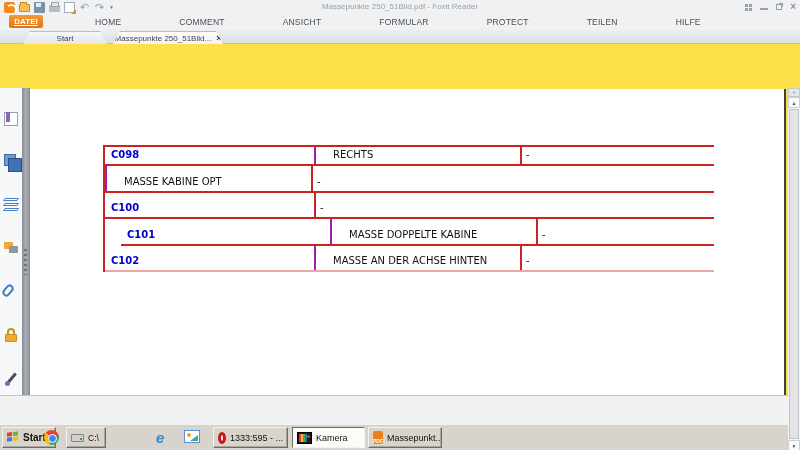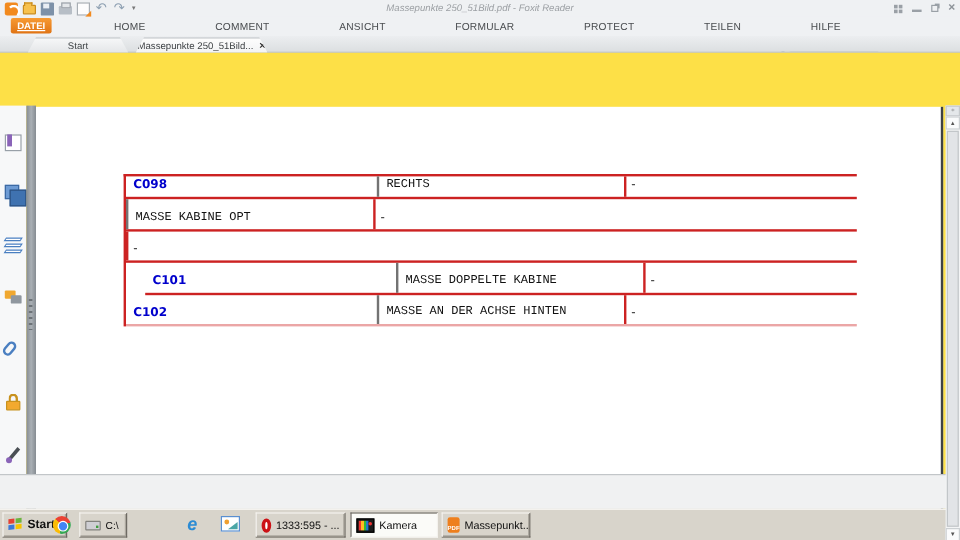--- a/index.html
+++ b/index.html
@@ -16,21 +16,21 @@
   #folder{background:#f7c14d;border:1px solid #c98c1e;border-radius:1px;margin-top:2px;height:8px;}
   #folder:before{content:"";position:absolute;left:0;top:-3px;width:5px;height:2px;background:#f7c14d;border:1px solid #c98c1e;border-bottom:none;}
   #floppy{background:#7d91a8;border-radius:1px;}
   #floppy:after{content:"";position:absolute;left:2px;top:1px;width:5px;height:4px;background:#e9eef4;}
   #printer{background:#b7bec6;border-radius:1px;height:7px;margin-top:2px;}
   #printer:before{content:"";position:absolute;left:2px;top:-3px;width:6px;height:3px;background:#e4e7ea;border:1px solid #9aa1a8;}
   #newdoc{background:#fdfdfd;border:1px solid #a8aeb4;}
   #newdoc:after{content:"";position:absolute;right:-2px;bottom:-2px;border-left:5px solid transparent;border-bottom:5px solid #f28a1e;}
   .uarrow{color:#8ea0b2;font-size:11px;line-height:11px;width:11px;text-align:center;}
   #qat-caret{font-size:5px;color:#777;}
-  #window-title{left:50%;top:2px;transform:translateX(-50%);font-size:8px;color:#9b9fa3;white-space:nowrap;font-style:italic;}
+  #window-title{left:50%;top:2px;transform:translateX(-50%);font-size:8px;color:#9b9fa3;white-space:nowrap;}
   #win-controls{right:4px;top:3px;display:flex;gap:8px;align-items:center;height:8px;}
   #tile-icon{width:7px;height:7px;display:grid;grid-template-columns:3px 3px;grid-template-rows:3px 3px;gap:1px;}
   #tile-icon i{background:#9aa0a6;}
   #min-icon{width:8px;height:2px;background:#9aa0a6;margin-top:4px;}
   #restore-icon{width:6px;height:6px;border:1px solid #9aa0a6;box-shadow:2px -2px 0 -1px #9aa0a6;}
   #close-icon{font-size:10px;line-height:8px;color:#8d9399;font-weight:bold;}
   
   #menubar{left:0;top:14px;width:800px;height:16px;background:#eff1f3;}
   #datei-btn{left:9px;top:1px;width:34px;height:13px;background:linear-gradient(#f79b33,#e07414);
     color:#fff;font-size:8px;font-weight:bold;text-align:center;line-height:13px;border-radius:2px;text-decoration:underline;}
@@ -77,21 +77,21 @@
   #nav-divider{left:22px;top:44px;width:8px;height:351px;background:linear-gradient(90deg,#868c92,#aab0b5 50%,#868c92);}
   #divider-handle{left:24px;top:205px;width:3px;height:26px;background:repeating-linear-gradient(#6d7378 0 2px,transparent 2px 5px);}
   #collapse-arrow{left:36px;top:48px;font-size:7px;color:#222;}
   #page{left:30px;top:45px;width:756px;height:350px;background:#fff;border-right:2px solid #3e4144;}
   
   #pdf-table{left:103px;top:101px;width:611px;border-top:2px solid #cc2222;border-left:2px solid #cc2222;}
   .trow{display:flex;border-bottom:2px solid #cc2222;}
   .trow:last-child{border-bottom:2px solid #eba6a6;}
   .tcell{display:flex;align-items:flex-end;font-family:"DejaVu Sans",sans-serif;font-size:10px;color:#111;padding-bottom:4px;}
   .c-code{width:209px;padding-left:6px;font-weight:bold;color:#0000cc;}
-  .c-desc{width:206px;padding-left:6px;border-left:2px solid #737373;font-family:Liberation Mono, monospace;}
+  .c-desc{width:206px;padding-left:17px;border-left:2px solid #a21caf;}
   .c-val{flex:1;padding-left:4px;border-left:2px solid #cc2222;}
   
   #vscroll{left:788px;top:44px;width:12px;height:363px;background:#f3f4f5;z-index:5;}
   #vs-split{position:absolute;left:0;top:0;width:12px;height:9px;background:#e4e7ea;border:1px solid #c6cacd;font-size:5px;text-align:center;line-height:7px;color:#555;}
   .vs-btn{position:absolute;left:0;width:12px;height:11px;background:#fafbfc;border:1px solid #ccd0d3;font-size:5px;text-align:center;line-height:10px;color:#555;}
   #vs-up{top:9px;}
   #vs-down{top:352px;}
   #vs-thumb{position:absolute;left:1px;top:21px;width:10px;height:330px;background:#e2e4e7;border:1px solid #c2c6c9;}
   
   #statusbar{left:0;top:395px;width:800px;height:29px;background:#f0f1f2;border-top:1px solid #c2c6c9;}
@@ -235,20 +235,21 @@
       <div class="trow" style="height:19px;">
         <div class="tcell c-code">C098</div>
         <div class="tcell c-desc">RECHTS</div>
         <div class="tcell c-val">-</div>
       </div>
       <div class="trow" style="height:27px;">
         <div class="tcell c-desc">MASSE KABINE OPT</div>
         <div class="tcell c-val">-</div>
       </div>
       <div class="trow" style="height:26px;">
+        <div class="tcell c-code">C100</div>
         <div class="tcell c-val">-</div>
       </div>
       <div class="trow" style="height:27px;margin-left:16px;">
         <div class="tcell c-code">C101</div>
         <div class="tcell c-desc">MASSE DOPPELTE KABINE</div>
         <div class="tcell c-val">-</div>
       </div>
       <div class="trow" style="height:26px;">
         <div class="tcell c-code">C102</div>
         <div class="tcell c-desc">MASSE AN DER ACHSE HINTEN</div>

